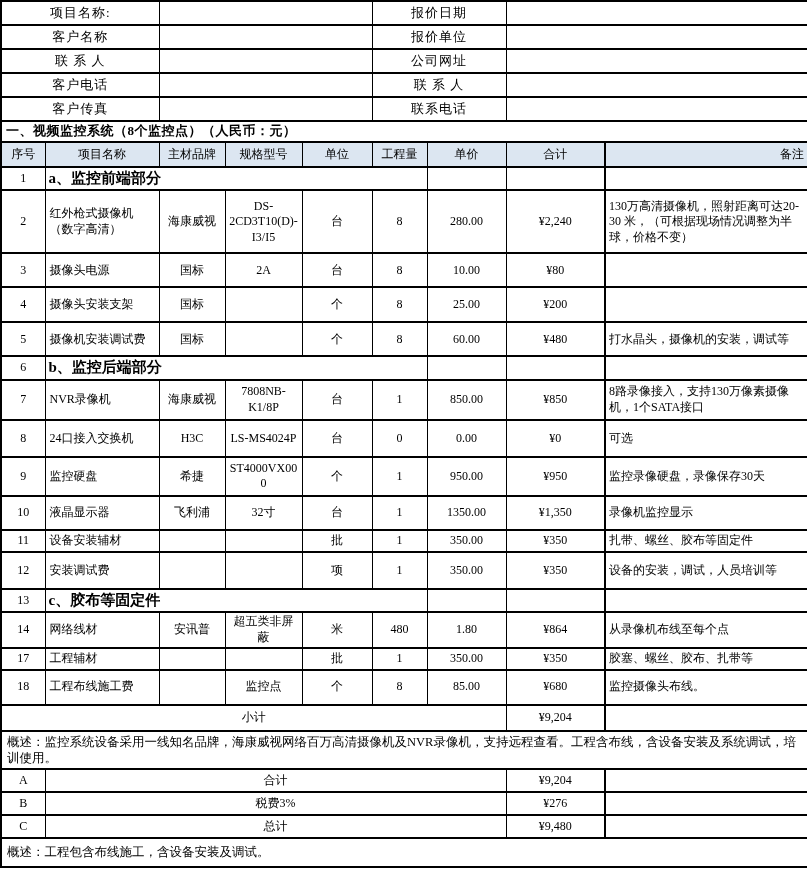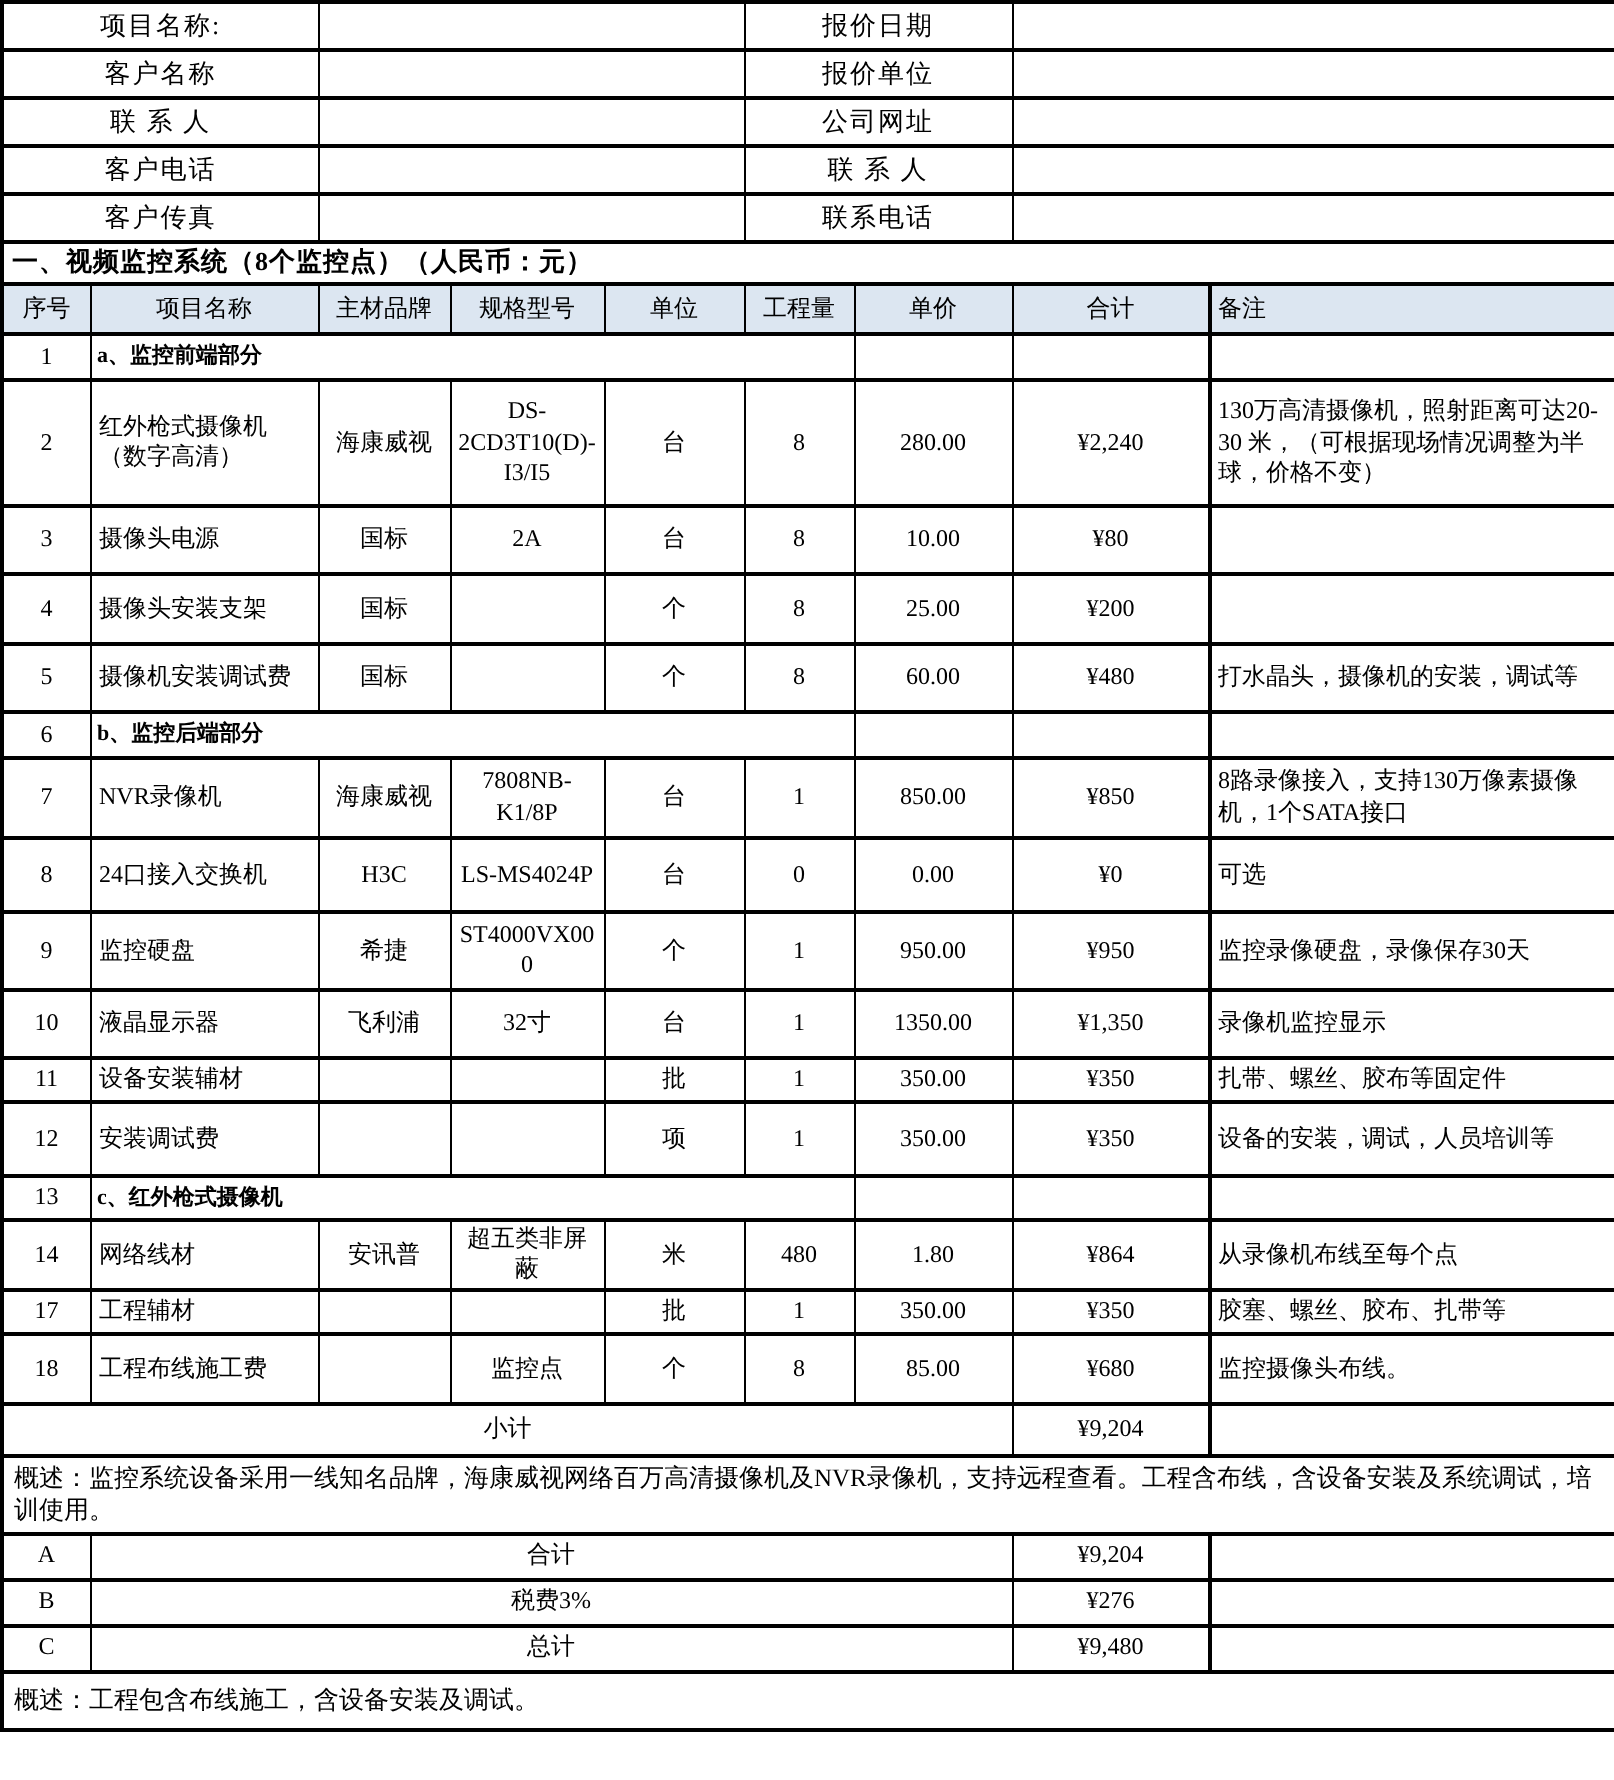--- a/index.html
+++ b/index.html
@@ -22,21 +22,21 @@
     font-size:12px;
     line-height:1.3;
     overflow:hidden;
     word-break:break-word;
     vertical-align:middle;
   }
   .topfields td { font-size:13px; letter-spacing:1px; }
   .c { text-align:center; }
   .hdr td { background:#dce6f1; text-align:center; }
   .title td { font-weight:bold; font-size:13px; letter-spacing:0.5px; padding:1px 4px; }
-  .secname { font-weight:bold; font-size:11px;margin-left:16px; }
+  .secname { font-weight:bold; font-size:15px;margin-left:16px; }
   td.remark { border-left-width:2px; text-align:left; }
   td.namecell { text-align:left; padding:1px 4px; }
   .note td { font-size:12.5px; padding:2px 5px; }
 </style>
 </head>
 <body>
 
 <table>
   <colgroup>
     <col style="width:44px">
@@ -88,21 +88,21 @@
 
   <tr class="hdr" style="height:25px">
     <td>序号</td>
     <td>项目名称</td>
     <td>主材品牌</td>
     <td>规格型号</td>
     <td>单位</td>
     <td>工程量</td>
     <td>单价</td>
     <td>合计</td>
-    <td class="remark" style="text-align:left">备注</td>
+    <td class="remark" style="text-align:right">备注</td>
   </tr>
 
   <tr style="height:23px">
     <td class="c">1</td>
     <td colspan="5" class="secname">a、监控前端部分</td>
     <td></td>
     <td></td>
     <td class="remark"></td>
   </tr>
 
@@ -229,21 +229,21 @@
     <td class="c"></td>
     <td class="c">项</td>
     <td class="c">1</td>
     <td class="c">350.00</td>
     <td class="c">¥350</td>
     <td class="remark">设备的安装，调试，人员培训等</td>
   </tr>
 
   <tr style="height:22px">
     <td class="c">13</td>
-    <td colspan="5" class="secname">c、红外枪式摄像机</td>
+    <td colspan="5" class="secname">c、胶布等固定件</td>
     <td></td>
     <td></td>
     <td class="remark"></td>
   </tr>
 
   <tr style="height:20px">
     <td class="c">14</td>
     <td class="namecell">网络线材</td>
     <td class="c">安讯普</td>
     <td class="c">超五类非屏蔽</td>

